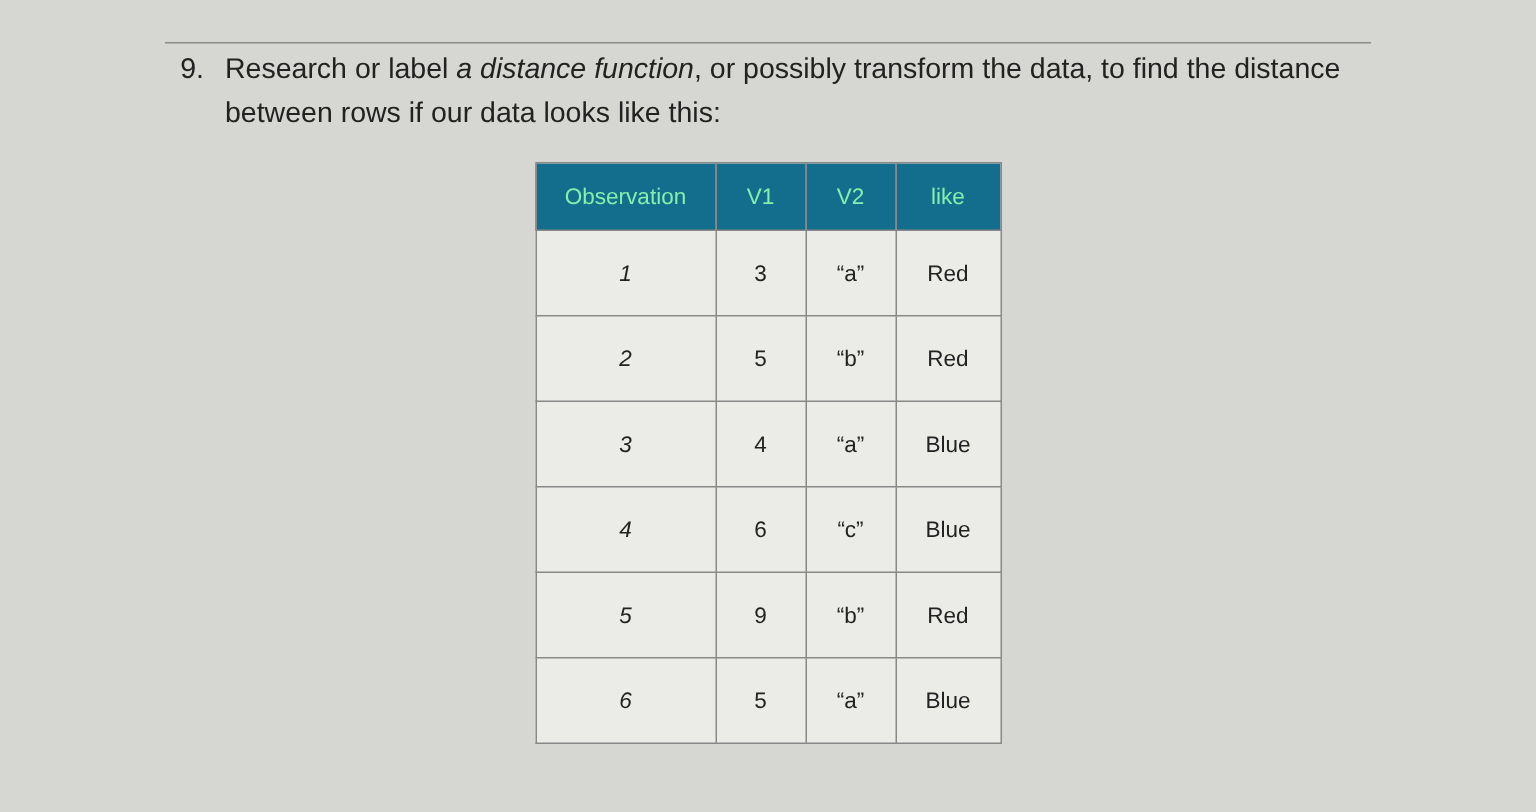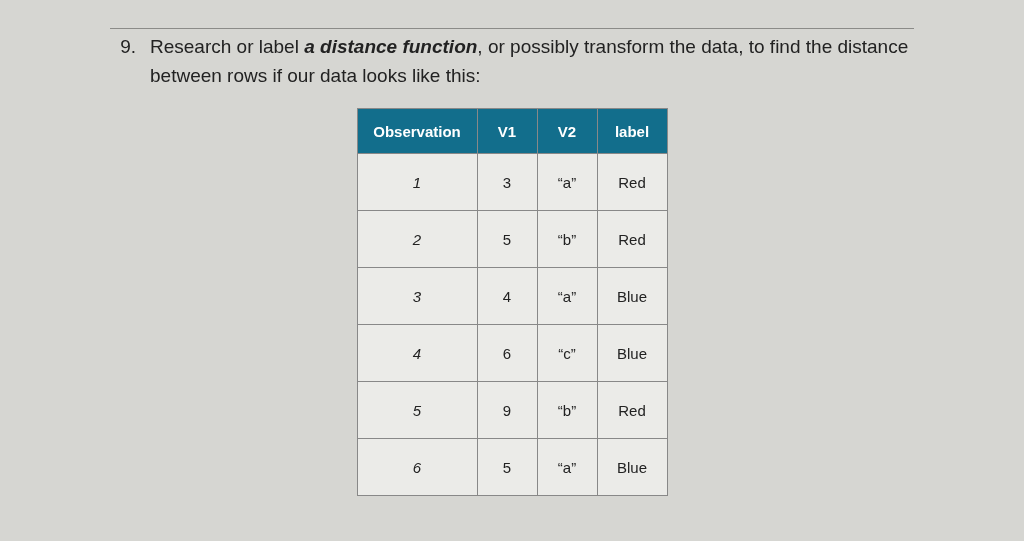--- a/index.html
+++ b/index.html
@@ -29,37 +29,37 @@
     line-height: 1.5;
     margin-bottom: 18px;
   }
   .q-number {
     flex: 0 0 auto;
     width: 26px;
     text-align: right;
   }
   .q-text .em {
     font-style: italic;
-    font-weight: 700;
+    font-weight: 400;
   }
   table.data {
     border-collapse: collapse;
     margin: 0 auto;
     background: #efefed;
   }
   table.data th, table.data td {
     border: 1px solid #888;
     padding: 0;
     text-align: center;
     font-size: 15px;
   }
   table.data th {
     background: #126e8c;
-    color: #ffffff;
-    font-weight: 700;
+    color: #86efac;
+    font-weight: 400;
     height: 44px;
   }
   table.data td {
     height: 56px;
     color: #222;
     background: #ebebe8;
   }
   .col-obs   { width: 120px; }
   .col-v1    { width: 60px;  }
   .col-v2    { width: 60px;  }
@@ -84,21 +84,21 @@
       <col class="col-obs">
         <col class="col-v1">
         <col class="col-v2">
         <col class="col-label">
     </colgroup>
     <thead>
       <tr>
         <th>Observation</th>
         <th>V1</th>
         <th>V2</th>
-        <th>label</th>
+        <th>like</th>
       </tr>
     </thead>
     <tbody>
       <tr>
         <td class="obs-cell">1</td>
         <td>3</td>
         <td>“a”</td>
         <td>Red</td>
       </tr>
       <tr>

